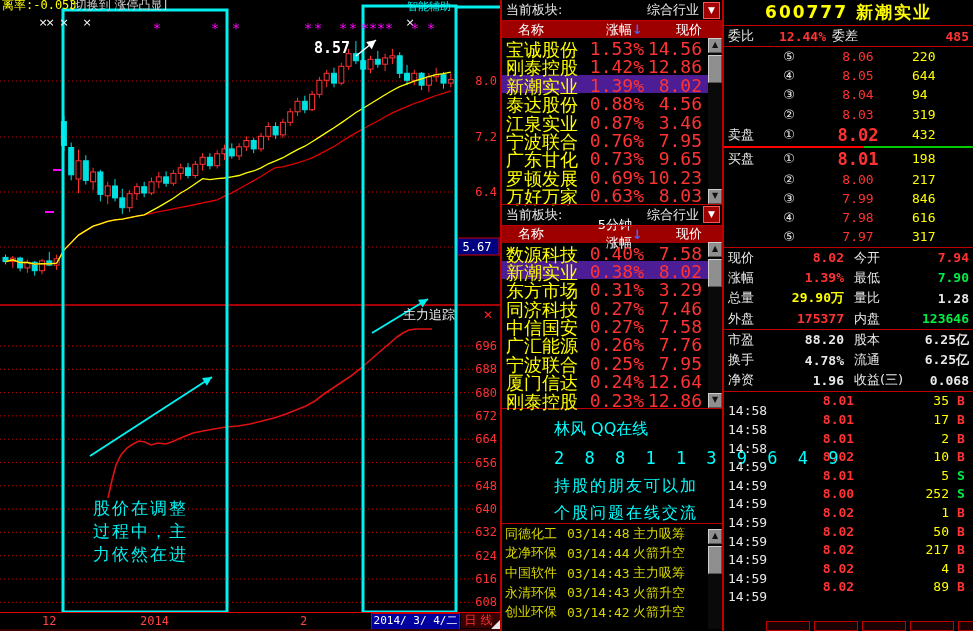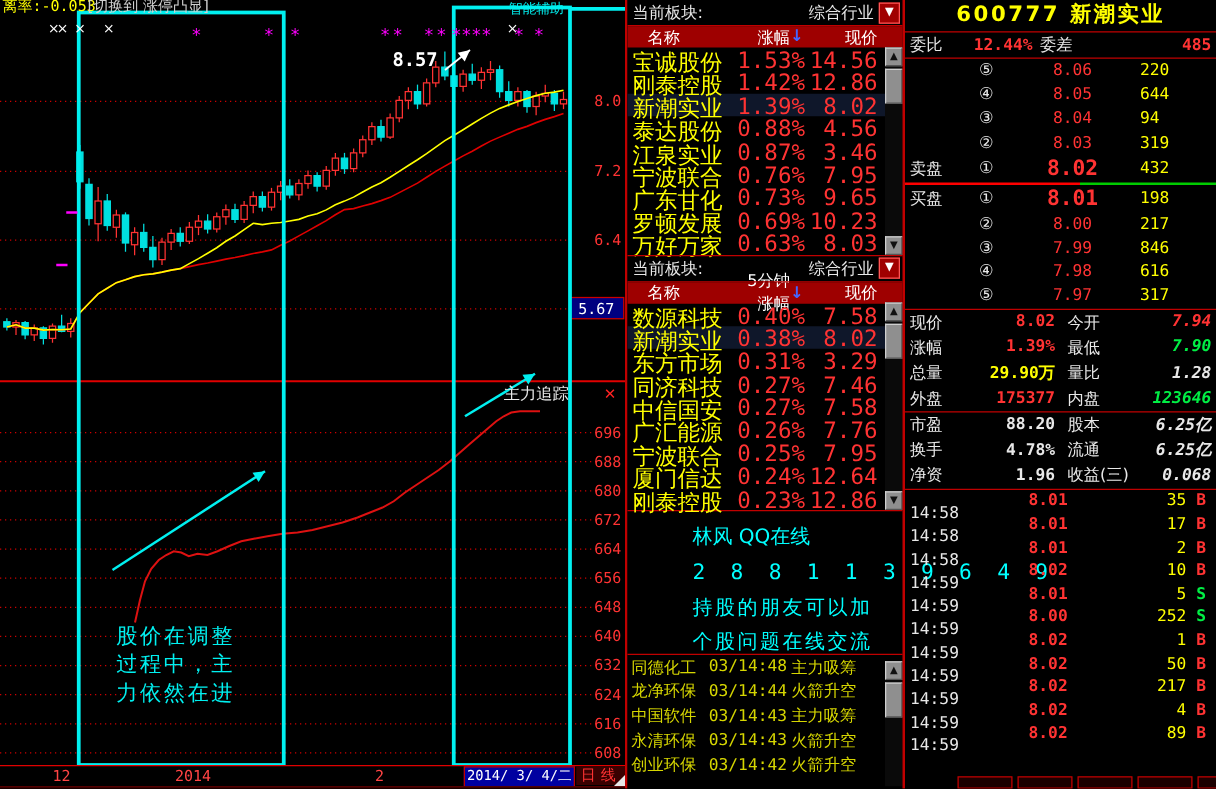--- a/index.html
+++ b/index.html
@@ -28,21 +28,21 @@
   .block-bar .bv{flex:1;text-align:right;padding-right:4px;}
   .dd-btn{width:15px;height:15px;background:#a00000;border:1px solid #ff5555;color:#fff;
           font-size:9px;line-height:14px;text-align:center;}
   .list-header{height:17px;background:#9e0000;display:flex;align-items:center;font-size:13px;color:#fff;padding-left:12px;}
   .lh-name{width:72px;padding-left:4px;}
   .lh-pct{flex:1;text-align:right;}
   .lh-arrow{color:#4466ff;font-weight:bold;width:10px;}
   .lh-price{width:60px;text-align:right;padding-right:20px;}
   .wlist{position:relative;}
   .wrow{display:flex;align-items:flex-start;height:18.4px;font-size:18px;}
-  .wrow.sel{background:#0f172a;}
+  .wrow.sel{background:#4c1d95;}
   .wname{width:78px;padding-left:4px;color:#ffff00;white-space:nowrap;}
   .wpct{width:60px;text-align:right;color:#ff3333;font-family:"DejaVu Sans Mono",monospace;}
   .wprice{flex:1;text-align:right;color:#ff3333;padding-right:20px;font-family:"DejaVu Sans Mono",monospace;}
   .sb{position:absolute;right:0;width:14px;background:#0a0a0a;display:flex;flex-direction:column;}
   .sb-btn{height:13px;background:#8f8f8f;border:1px solid #cfcfcf;border-right-color:#555;border-bottom-color:#555;
           color:#111;font-size:8px;line-height:11px;text-align:center;}
   .sb-thumb{height:26px;margin:2px 0;background:#8f8f8f;border:1px solid #cfcfcf;border-right-color:#555;border-bottom-color:#555;}
   .sb-fill{flex:1;}
   #qq-panel{height:116px;border:1px solid #c00000;border-left:none;border-right:none;color:#00ffff;
             padding-top:10px;box-sizing:border-box;padding-left:36px;}
@@ -70,21 +70,21 @@
   .ob-big{height:22px;}
   .ob-big .ob-price{font-size:17px;font-weight:bold;}
   #ob-sep{height:2px;display:flex;}
   #ob-sep .sep-red{width:140px;background:#ff0000;}
   #ob-sep .sep-green{flex:1;background:#00cc00;}
   .divider{height:0;border-top:1px solid #c00000;}
   .q-row{display:flex;align-items:center;height:20.3px;font-size:13px;padding:0 4px;}
   .q-l1{width:40px;color:#e8e8e8;}
   .q-v1{width:76px;text-align:right;font-family:"DejaVu Sans Mono",monospace;font-weight:bold;}
   .q-l2{width:66px;padding-left:10px;color:#e8e8e8;white-space:nowrap;}
-  .q-v2{flex:1;text-align:right;font-family:"DejaVu Sans Mono",monospace;font-weight:bold;font-style:italic;}
+  .q-v2{flex:1;text-align:right;font-family:"DejaVu Sans Mono",monospace;font-weight:bold;}
   .c-r{color:#ff3333;} .c-g{color:#00ee44;} .c-y{color:#ffff00;} .c-w{color:#e8e8e8;}
   #tape{height:205px;}
   .tp-row{display:flex;align-items:center;height:18.6px;font-size:13px;font-family:"DejaVu Sans Mono",monospace;}
   .tp-time{width:50px;padding-left:4px;color:#e8e8e8;margin-top:20px;}
   .tp-price{flex:1;text-align:center;color:#ff3333;font-weight:bold;}
   .tp-vol{width:50px;text-align:right;color:#ffff00;}
   .tp-bs{width:24px;text-align:center;font-weight:bold;}
   .bs-B{color:#ff3333;} .bs-S{color:#00ee44;}
   #tabs{position:absolute;left:42px;bottom:0;display:flex;}
   .tab-box{width:42px;height:8px;background:#1c0000;border:1px solid #c00000;margin-right:4px;}

